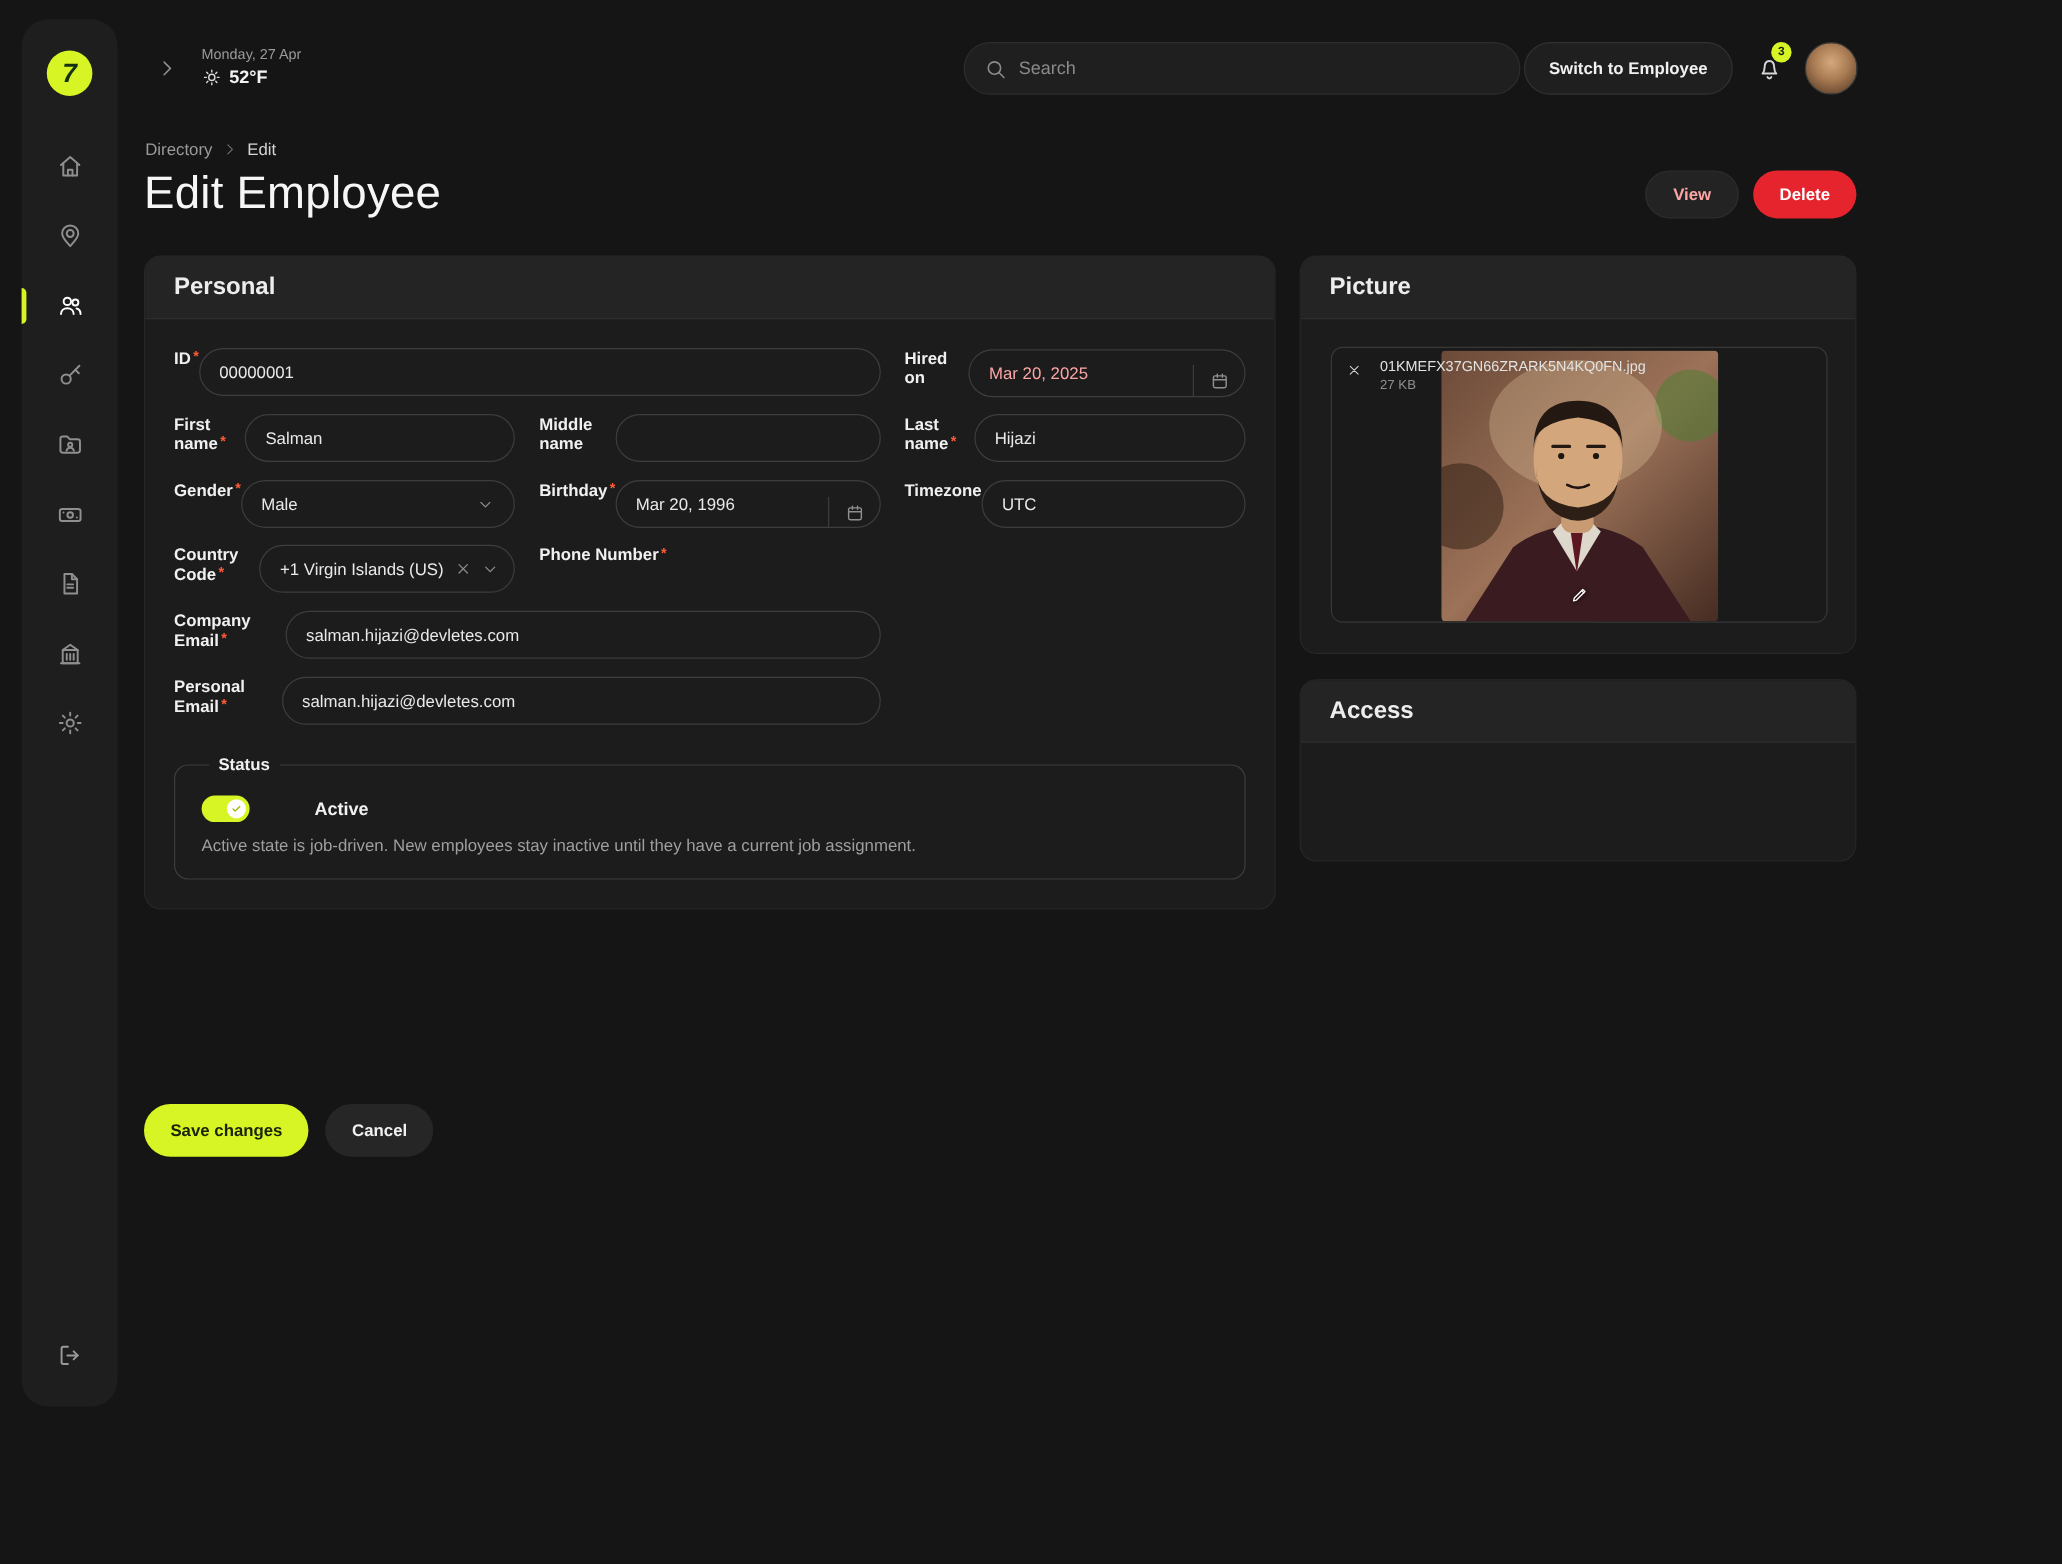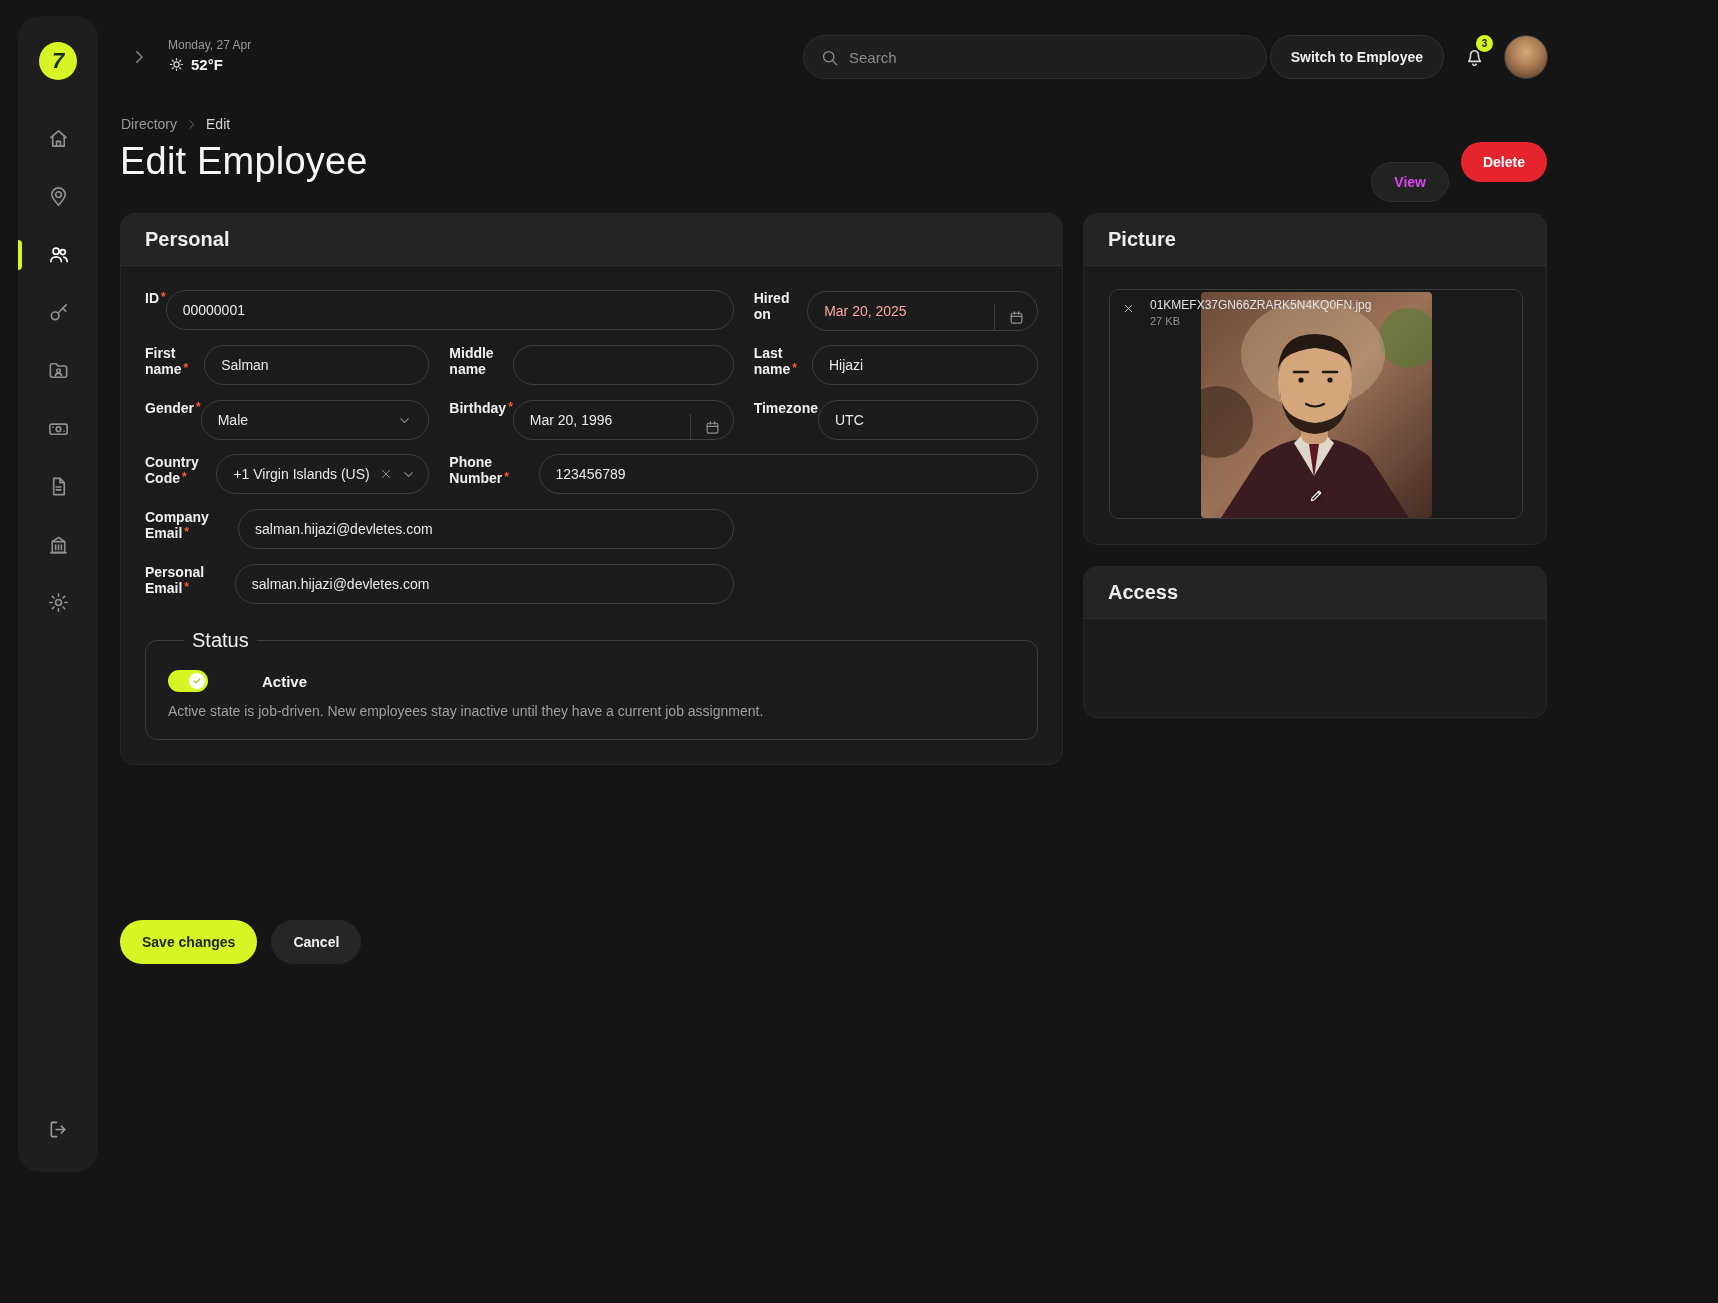--- a/index.html
+++ b/index.html
@@ -67,21 +67,21 @@
   }
 
   
   .breadcrumb{position:absolute;left:121px;top:116px;display:flex;align-items:center;gap:8px;font-size:14px;}
   .breadcrumb .root{color:#9a9a9a;cursor:pointer;}
   .breadcrumb .sep{color:#6f6f6f;}
   .breadcrumb .current{color:#d6d6d6;}
   .page-title{position:absolute;left:120px;top:140px;font-size:38px;font-weight:500;color:#f6f6f6;letter-spacing:.2px;}
   .header-actions{position:absolute;right:171px;top:142px;display:flex;gap:12px;}
   .btn{height:40px;border:none;border-radius:20px;padding:0 22px;font-size:14px;font-weight:600;font-family:inherit;cursor:pointer;display:inline-flex;align-items:center;justify-content:center;}
-  .btn-ghost{background:#232323;color:#d946ef;border:1px solid #2e2e2e;margin-top:20px;}
+  .btn-ghost{background:#232323;color:#fca5a5;border:1px solid #2e2e2e;}
   .btn-danger{background:var(--danger);color:#ffffff;}
   .btn-primary{background:var(--accent);color:#1a2408;height:44px;border-radius:22px;}
   .btn-dark{background:#262626;color:#f0f0f0;height:44px;border-radius:22px;}
 
   
   .card{position:absolute;background:#1c1c1c;border:1px solid #272727;border-radius:14px;overflow:hidden;}
   .card-header{height:52px;display:flex;align-items:center;padding:0 24px;background:#242424;border-bottom:1px solid #2d2d2d;font-size:20px;font-weight:600;color:#ededed;}
   .card-body{padding:24px;}
 
   .personal-card{left:120px;top:213px;width:943px;}
@@ -98,21 +98,21 @@
   }
   input.input::placeholder{color:#7e7e7e;}
   .input-wrap{position:relative;display:flex;align-items:center;}
   .input-wrap .input{padding-right:46px;}
   .suffix{position:absolute;right:0;top:0;height:100%;display:flex;align-items:center;gap:8px;padding:0 13px;color:#8f8f8f;}
   .suffix.divided{border-left:1px solid #3d3d3d;margin:7px 0;height:26px;top:7px;}
   .select-value{flex:1;white-space:nowrap;overflow:hidden;}
   .muted{color:#fca5a5;}
 
   fieldset.status{grid-column:1 / 4;border:1px solid #3d3d3d;border-radius:12px;padding:14px 22px 20px;margin-top:10px;}
-  fieldset.status legend{font-size:20px;font-weight:400;color:#f0f0f0;padding:0 8px;margin-left:16px;}
+  fieldset.status legend{font-size:14px;font-weight:700;color:#f0f0f0;padding:0 8px;margin-left:6px;}
   .status-row{display:flex;align-items:center;gap:14px;margin-top:4px;}
   .toggle{width:40px;height:22px;border-radius:11px;background:var(--accent);position:relative;cursor:pointer;flex:none;}
   .toggle .knob{
     position:absolute;right:3px;top:3px;width:16px;height:16px;border-radius:50%;background:#ffffff;
     display:flex;align-items:center;justify-content:center;color:#9db607;
   }
   .toggle-label{font-size:15px;font-weight:700;color:#f2f2f2;margin-left:40px;}
   .status-desc{margin-top:11px;font-size:14px;color:#9f9f9f;}
 
   .form-actions{position:absolute;left:120px;top:920px;display:flex;gap:14px;}
@@ -358,21 +358,20 @@
               </svg>
             <svg class="ic" width="15" height="15" viewBox="0 0 24 24">
                 <path d="M6 9l6 6 6-6"></path>
               </svg>
           </span>
         </div>
       </div>
 
       <div class="field span2b">
         <label class="label req">Phone Number</label>
-        <input class="input" value="123456789" style="">
       </div>
 
       <div class="field span2a">
         <label class="label req">Company Email</label>
         <input class="input" value="salman.hijazi@devletes.com" style="">
       </div>
       <div></div>
 
       <div class="field span2a">
         <label class="label req">Personal Email</label>

